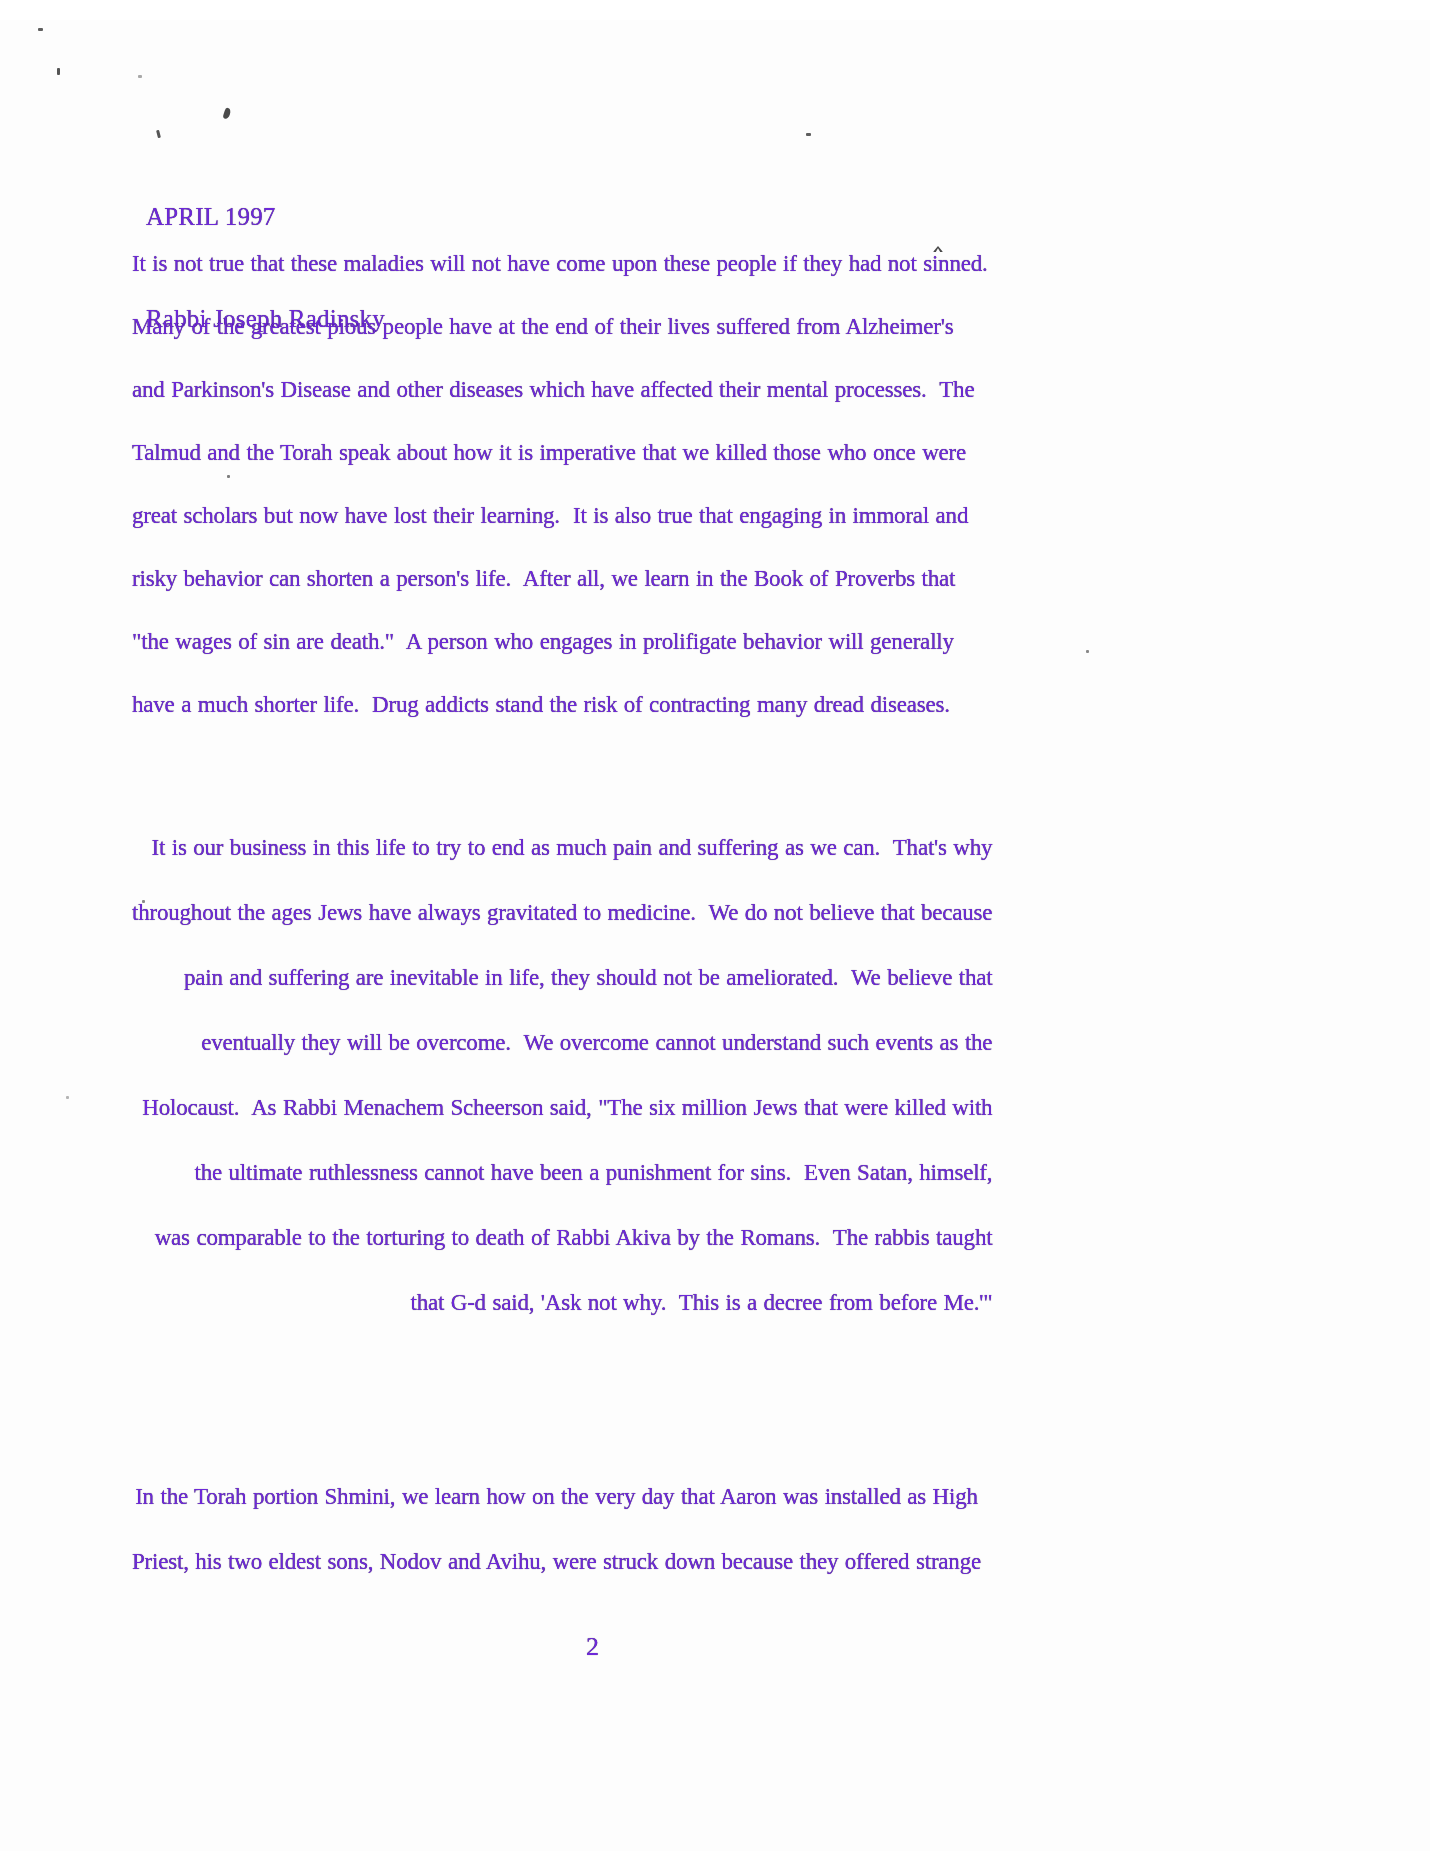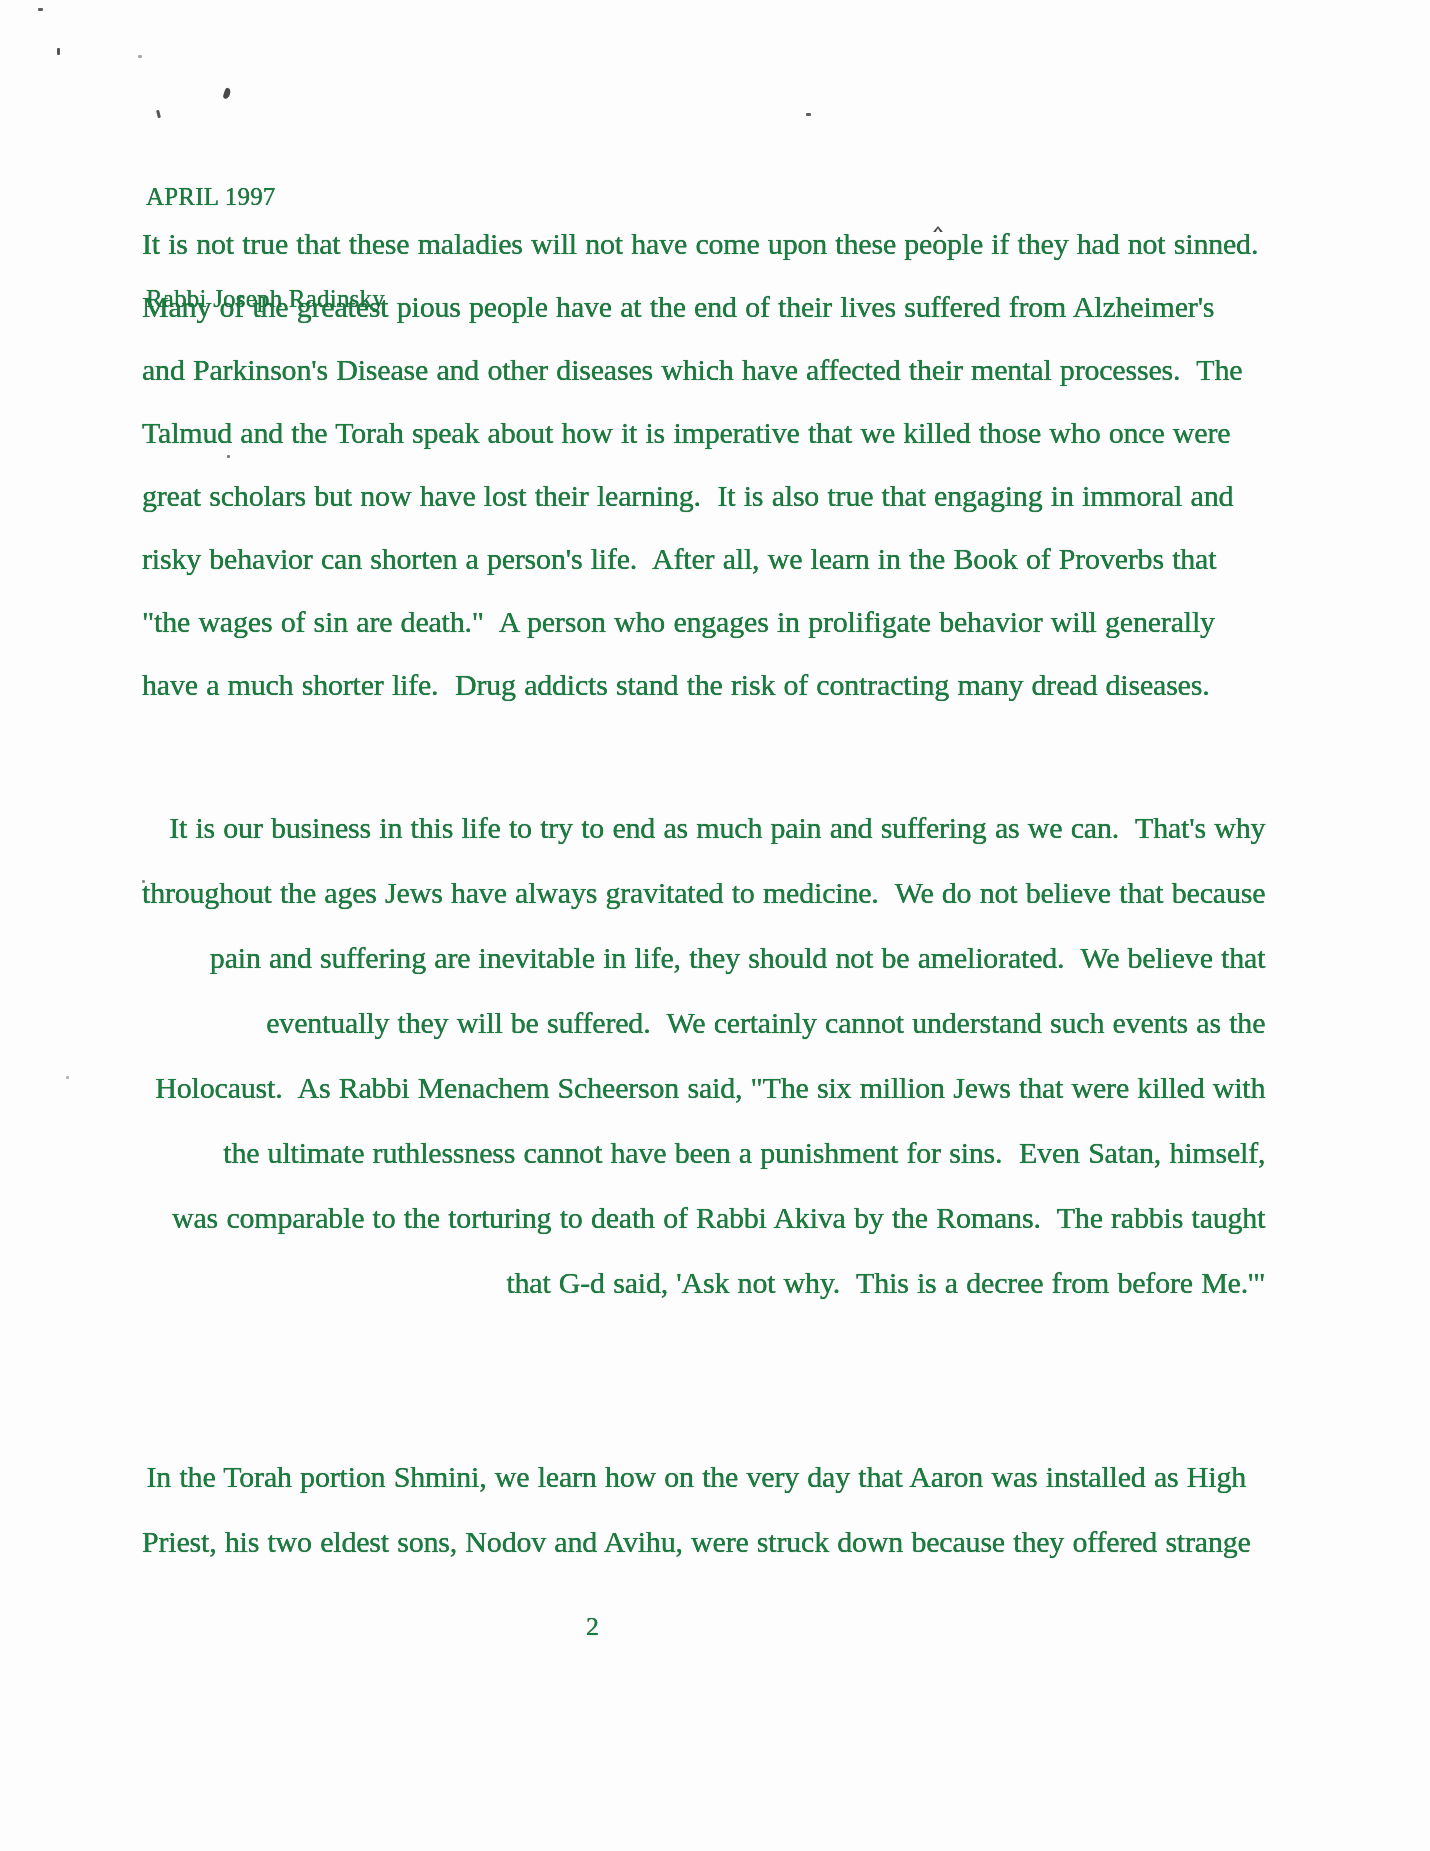--- a/index.html
+++ b/index.html
@@ -28,22 +28,22 @@
     position: absolute;
     left: 146px;
     top: 112px;
     font-size: 25px;
     line-height: 34px;
     letter-spacing: 0.2px;
     white-space: pre;
   }
   .para {
     position: absolute;
-    left: 142px;
-    font-size: 30px;
+    left: 132px;
+    font-size: 23px;
     letter-spacing: -0.2px;
     word-spacing: 1px;
   }
   .para .line {
     white-space: pre;
   }
   #para-1 { top: 212px; }
   #para-1 .line { line-height: 63px; height: 63px; }
   #para-2 { top: 795px; text-align: right; }
   #para-2 .line { line-height: 65px; height: 65px; }
@@ -72,21 +72,21 @@
   .sp7  { left: 933px;  top: 226px;  width: 10px; height: 6px; opacity: .85;
           clip-path: polygon(50% 0, 100% 100%, 72% 100%, 50% 38%, 28% 100%, 0 100%); }
   .sp8  { left: 227px;  top: 455px;  width: 3px; height: 3px; opacity: .6; }
   .sp9  { left: 1086px; top: 630px;  width: 3px; height: 3px; opacity: .55; }
   .sp10 { left: 142px;  top: 880px;  width: 3px; height: 3px; opacity: .55; }
   .sp11 { left: 66px;   top: 1076px; width: 3px; height: 3px; opacity: .35; }
 </style>
 </head>
 <body>
 
-<div class="page" style="background: rgb(253, 253, 253); color: #15803d;">
+<div class="page" style="background: rgb(253, 253, 253); color: #6d28d9; margin-top: 20px;">
 
   <div class="header ink">
     <div class="header-line">APRIL 1997</div>
     <div class="header-line">Rabbi Joseph Radinsky</div>
   </div>
 
   <div class="para ink" id="para-1">
     <div class="line">It is not true that these maladies will not have come upon these people if they had not sinned.</div>
     <div class="line">Many of the greatest pious people have at the end of their lives suffered from Alzheimer's</div>
     <div class="line">and Parkinson's Disease and other diseases which have affected their mental processes.  The</div>
@@ -94,21 +94,21 @@
     <div class="line">great scholars but now have lost their learning.  It is also true that engaging in immoral and</div>
     <div class="line">risky behavior can shorten a person's life.  After all, we learn in the Book of Proverbs that</div>
     <div class="line">"the wages of sin are death."  A person who engages in prolifigate behavior will generally</div>
     <div class="line">have a much shorter life.  Drug addicts stand the risk of contracting many dread diseases.</div>
   </div>
 
   <div class="para ink" id="para-2">
     <div class="line">It is our business in this life to try to end as much pain and suffering as we can.  That's why</div>
     <div class="line">throughout the ages Jews have always gravitated to medicine.  We do not believe that because</div>
     <div class="line">pain and suffering are inevitable in life, they should not be ameliorated.  We believe that</div>
-    <div class="line">eventually they will be suffered.  We certainly cannot understand such events as the</div>
+    <div class="line">eventually they will be overcome.  We overcome cannot understand such events as the</div>
     <div class="line">Holocaust.  As Rabbi Menachem Scheerson said, "The six million Jews that were killed with</div>
     <div class="line">the ultimate ruthlessness cannot have been a punishment for sins.  Even Satan, himself,</div>
     <div class="line">was comparable to the torturing to death of Rabbi Akiva by the Romans.  The rabbis taught</div>
     <div class="line">that G-d said, 'Ask not why.  This is a decree from before Me.'"</div>
   </div>
 
   <div class="para ink" id="para-3">
     <div class="line">In the Torah portion Shmini, we learn how on the very day that Aaron was installed as High</div>
     <div class="line">Priest, his two eldest sons, Nodov and Avihu, were struck down because they offered strange</div>
   </div>

